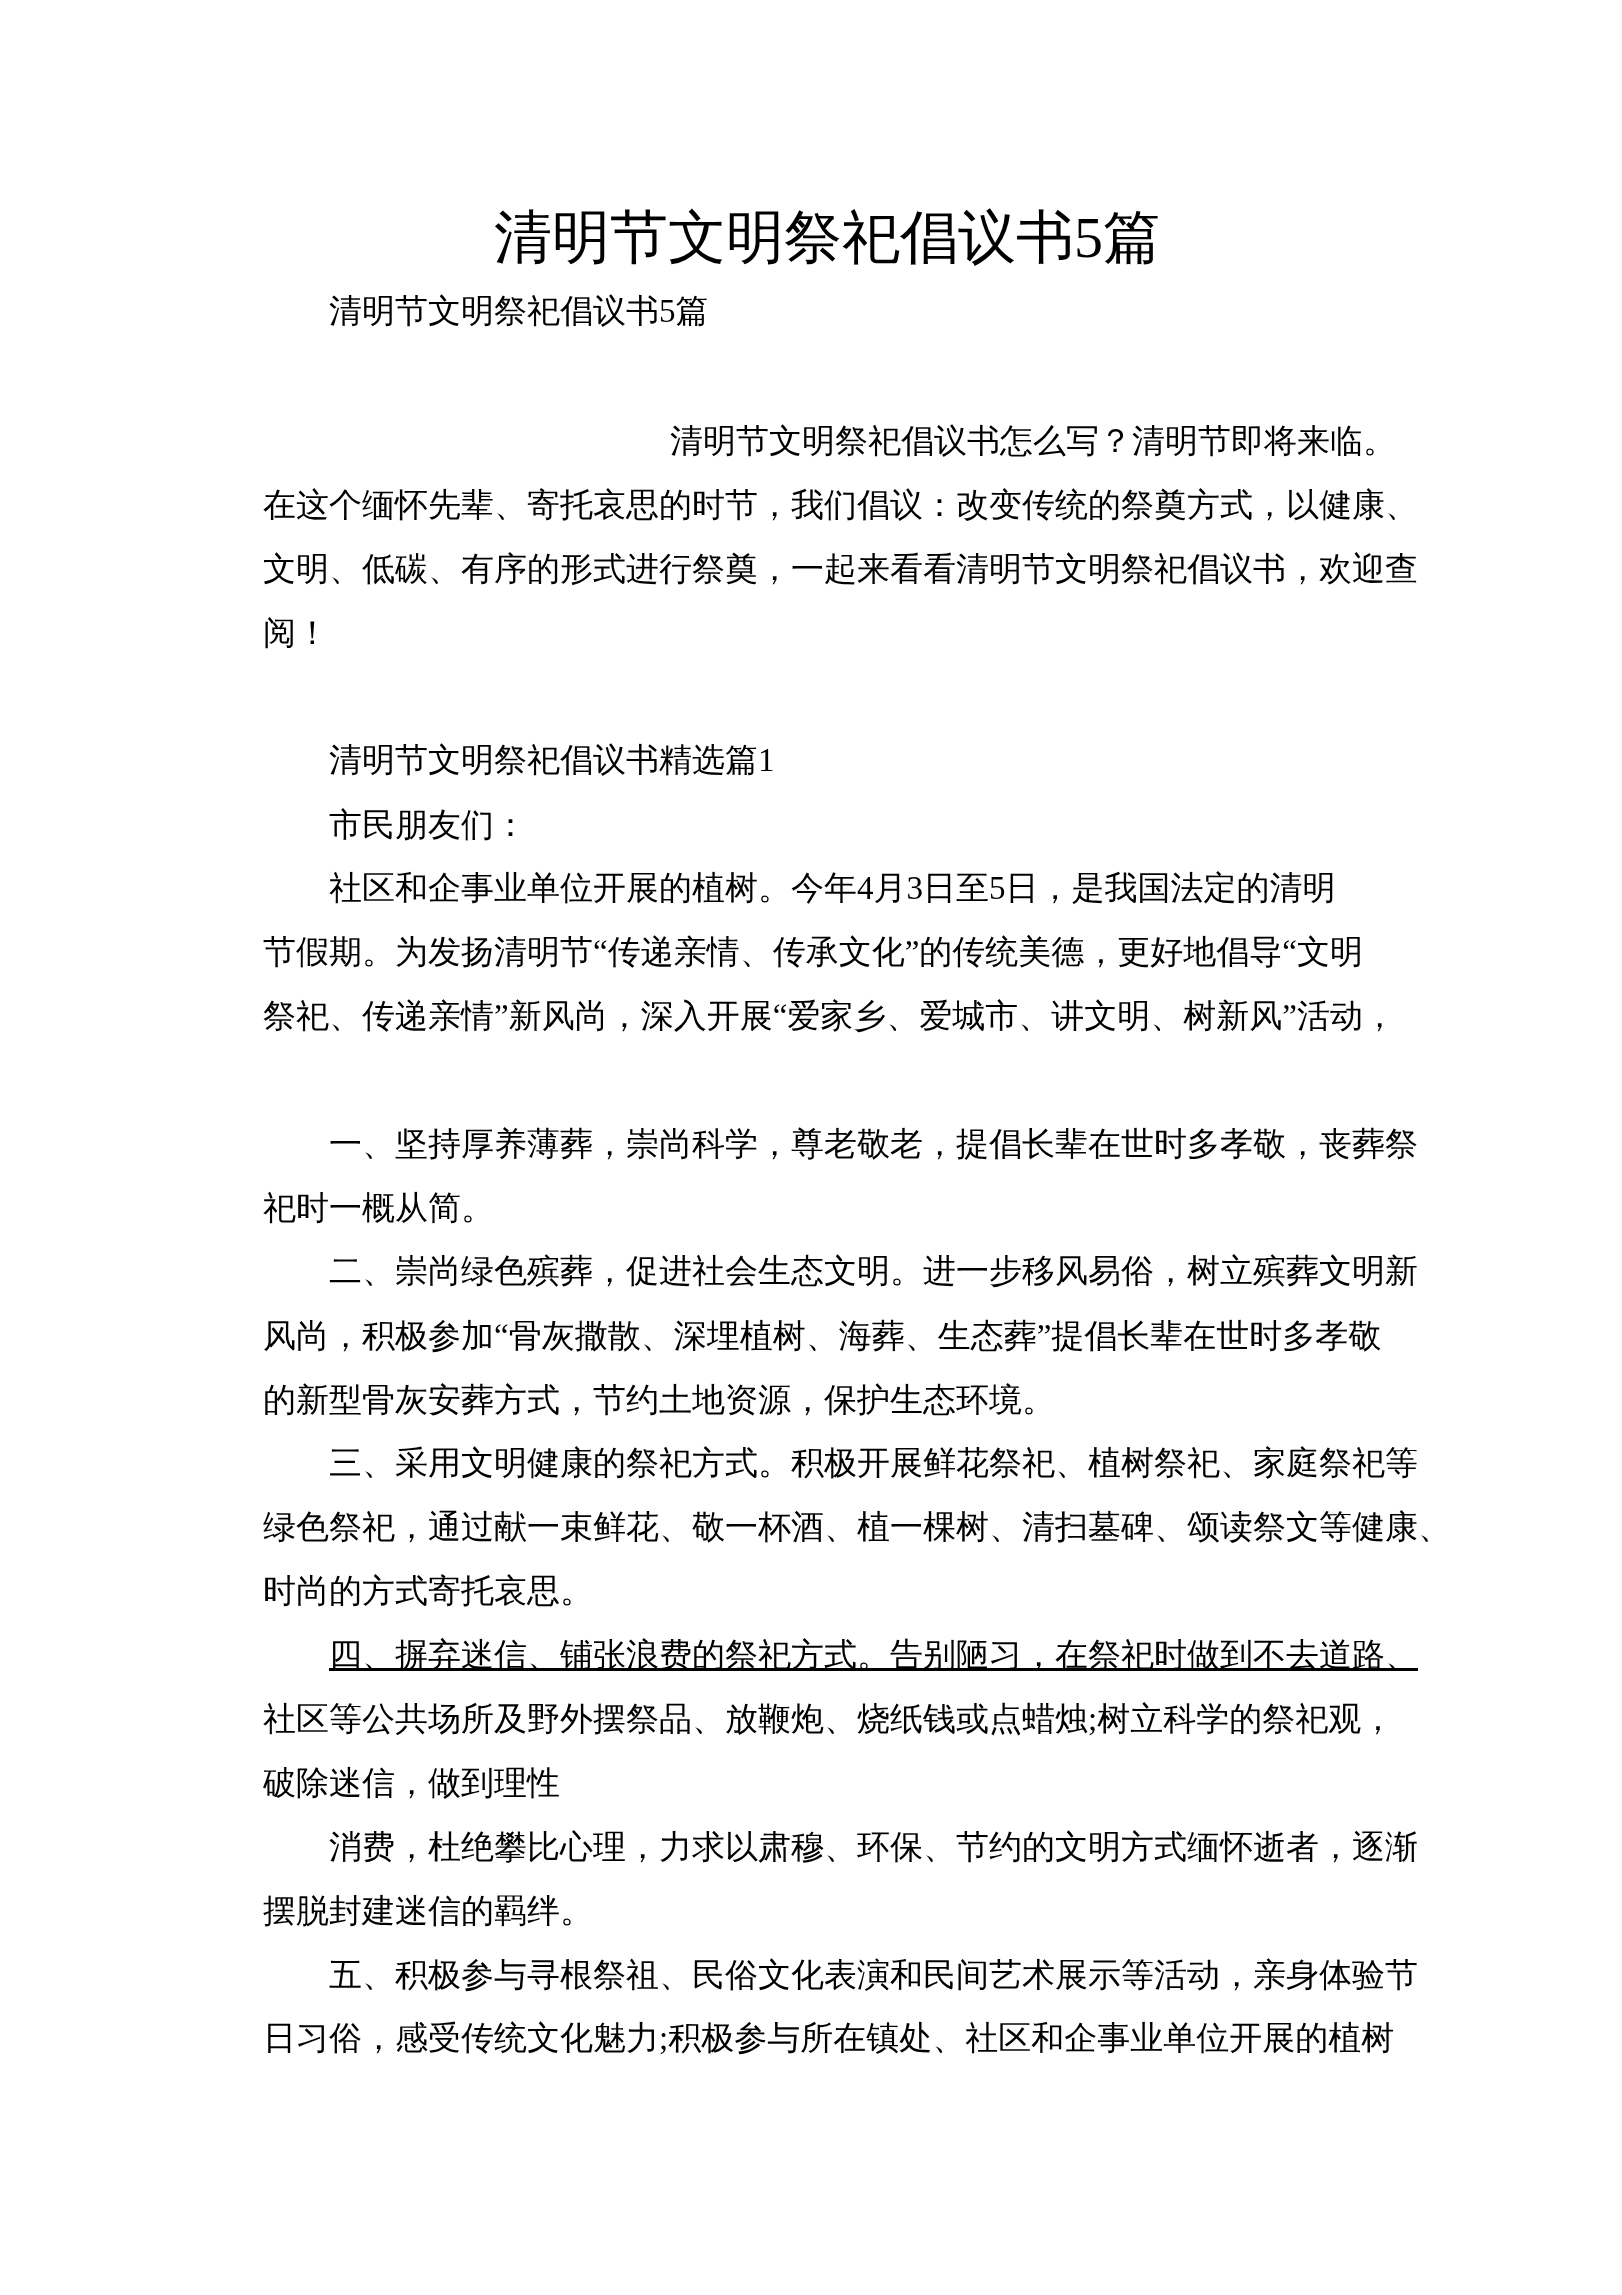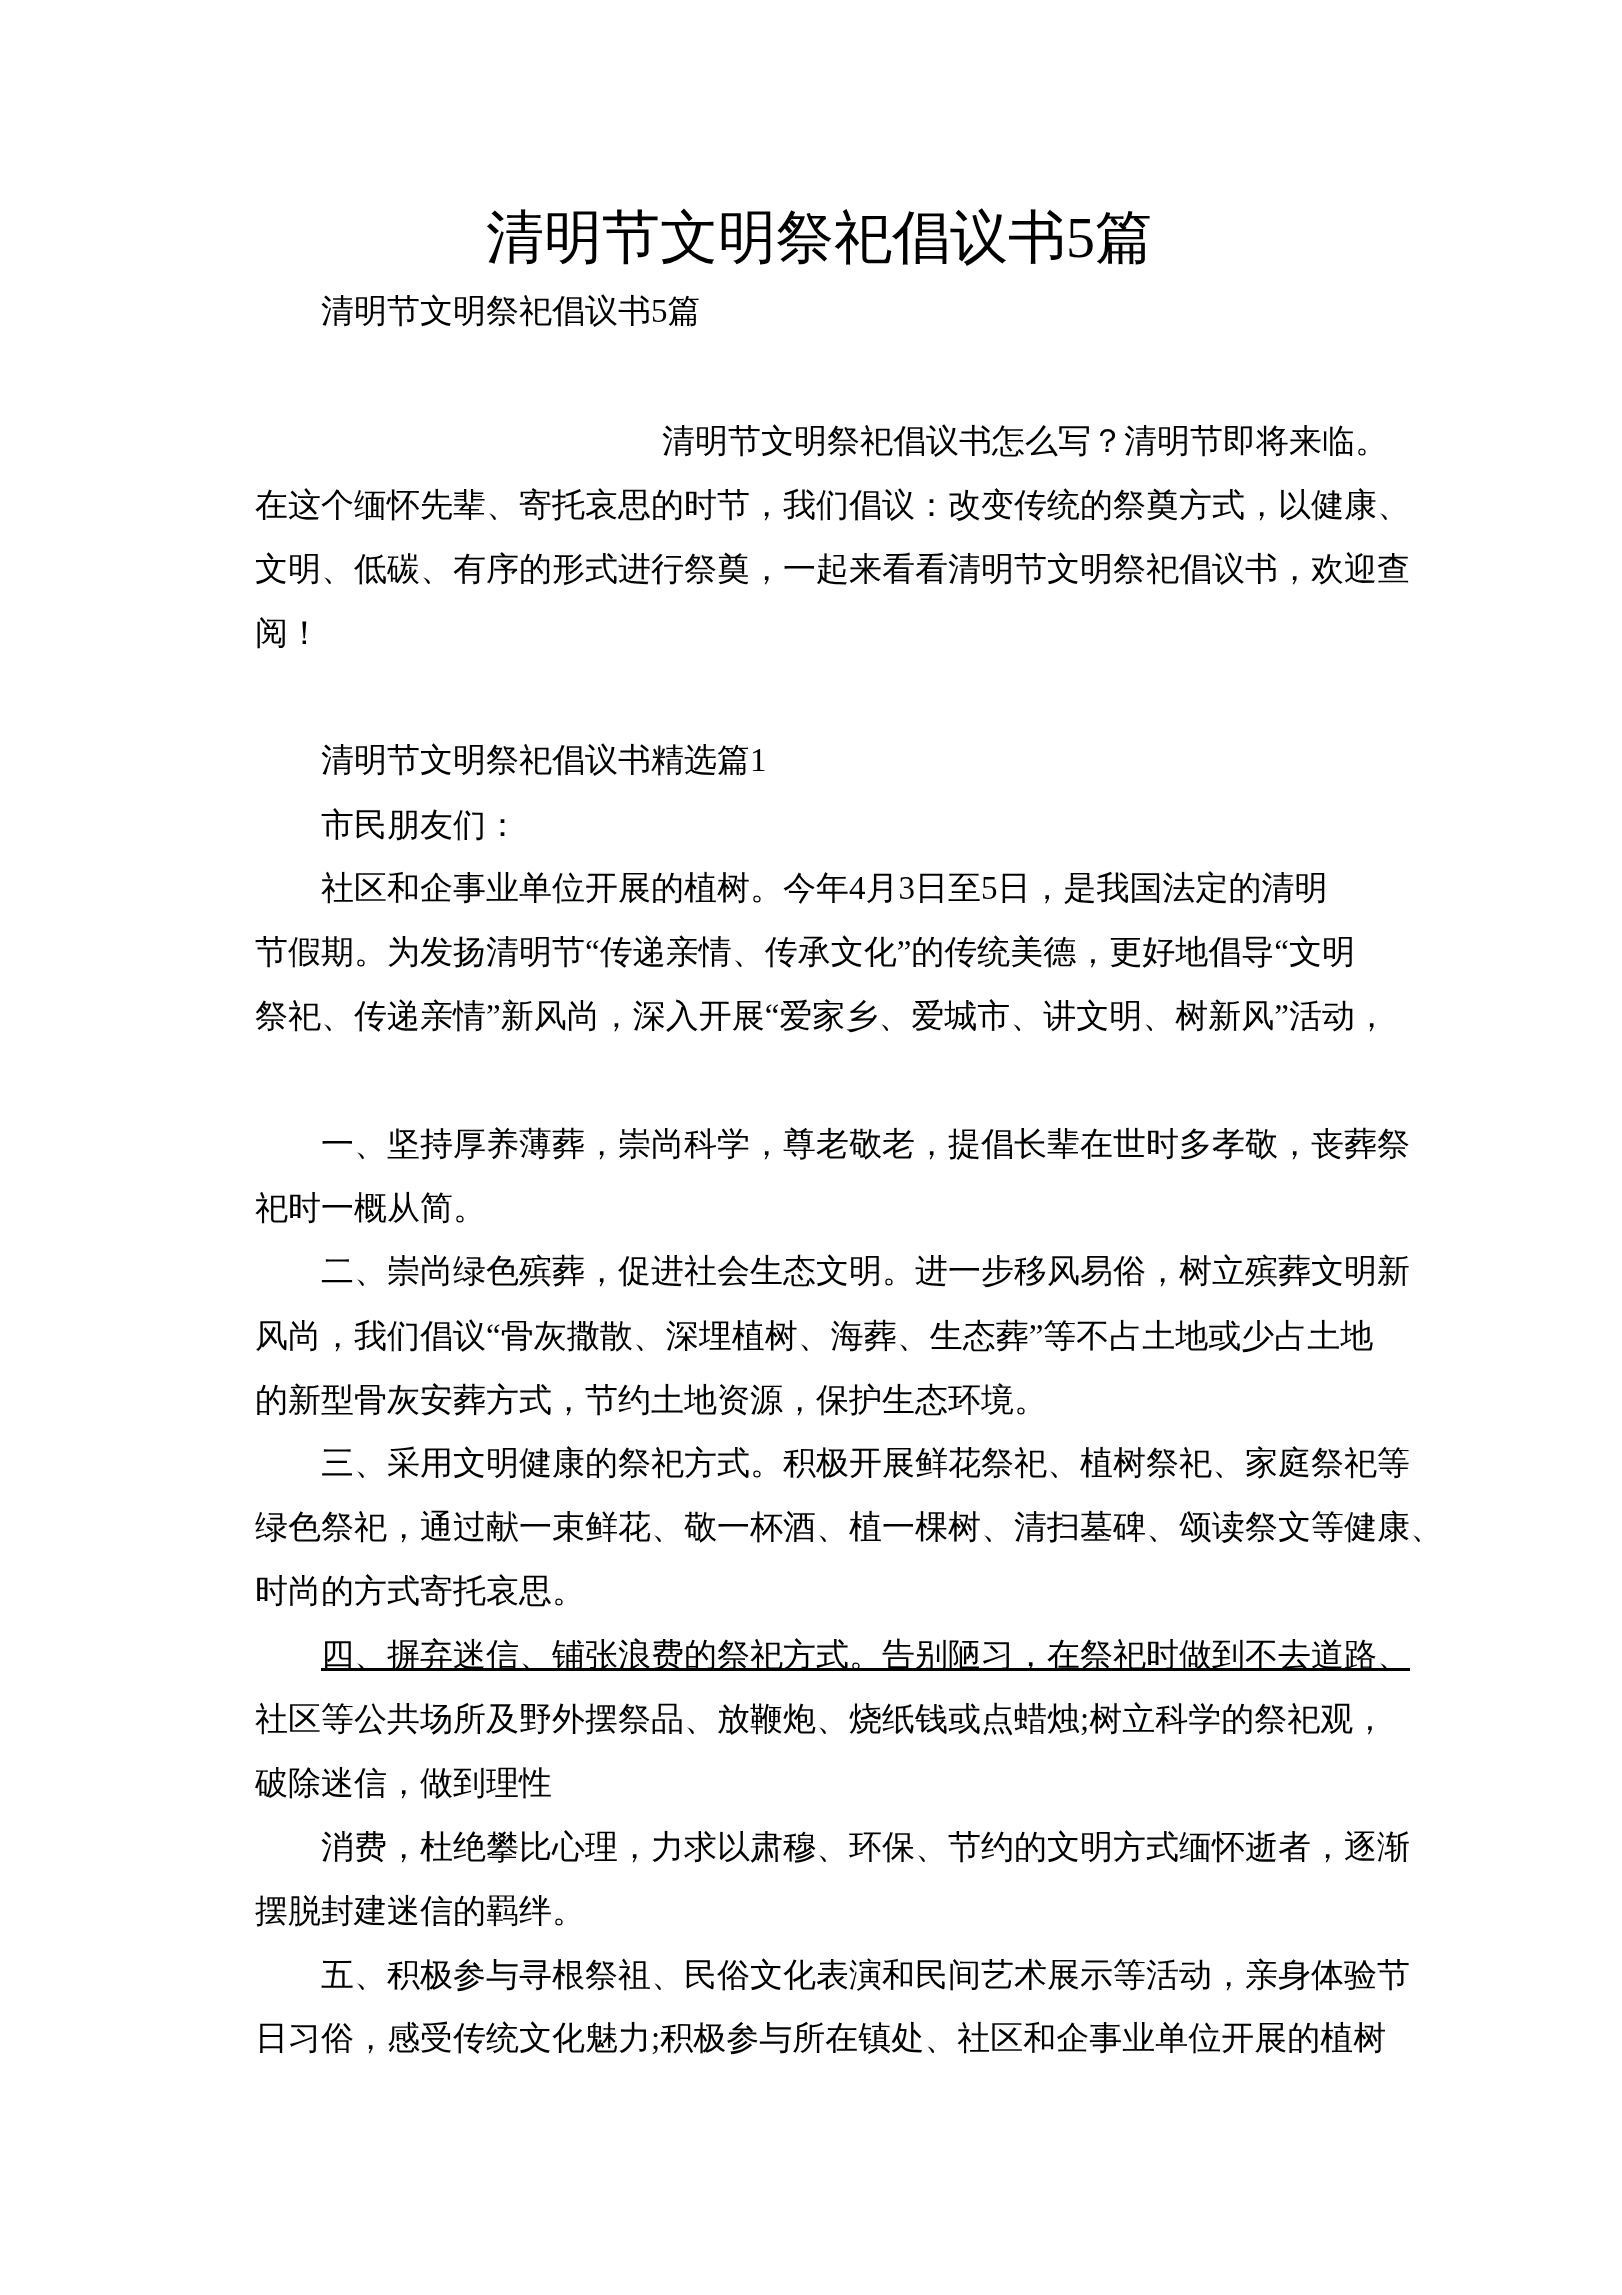--- a/index.html
+++ b/index.html
@@ -10,21 +10,21 @@
     body {
       width: 1623px;
       height: 2295px;
       position: relative;
       overflow: hidden;
       color: #000000;
       font-family: "Liberation Serif", "DejaVu Serif", serif;
     }
     .page {
       position: absolute;
-      left: 8px;
+      left: 16px;
       top: 0;
       width: 1518px;
       height: 2295px;
       background: #ffffff;
     }
     .title {
       position: absolute;
       left: 0;
       width: 1623px;
       top: 205px;
@@ -63,21 +63,21 @@
   <div class="line indent2" style="top:806px;">市民朋友们：</div>
 
   <div class="line indent2" style="top:869px;">社区和企事业单位开展的植树。今年4月3日至5日，是我国法定的清明</div>
   <div class="line" style="top:933px;">节假期。为发扬清明节“传递亲情、传承文化”的传统美德，更好地倡导“文明</div>
   <div class="line" style="top:997px;">祭祀、传递亲情”新风尚，深入开展“爱家乡、爱城市、讲文明、树新风”活动，</div>
 
   <div class="line indent2" style="top:1125px;">一、坚持厚养薄葬，崇尚科学，尊老敬老，提倡长辈在世时多孝敬，丧葬祭</div>
   <div class="line" style="top:1189px;">祀时一概从简。</div>
 
   <div class="line indent2" style="top:1252px;">二、崇尚绿色殡葬，促进社会生态文明。进一步移风易俗，树立殡葬文明新</div>
-  <div class="line" style="top:1317px;">风尚，我们倡议“骨灰撒散、深埋植树、海葬、生态葬”等不占土地或少占土地</div>
+  <div class="line" style="top:1317px;">风尚，积极参加“骨灰撒散、深埋植树、海葬、生态葬”提倡长辈在世时多孝敬</div>
   <div class="line" style="top:1381px;">的新型骨灰安葬方式，节约土地资源，保护生态环境。</div>
 
   <div class="line indent2" style="top:1444px;">三、采用文明健康的祭祀方式。积极开展鲜花祭祀、植树祭祀、家庭祭祀等</div>
   <div class="line" style="top:1508px;">绿色祭祀，通过献一束鲜花、敬一杯酒、植一棵树、清扫墓碑、颂读祭文等健康、</div>
   <div class="line" style="top:1572px;">时尚的方式寄托哀思。</div>
 
   <div class="line indent2" style="top:1636px;text-decoration:underline;">四、摒弃迷信、铺张浪费的祭祀方式。告别陋习，在祭祀时做到不去道路、</div>
   <div class="line" style="top:1700px;">社区等公共场所及野外摆祭品、放鞭炮、烧纸钱或点蜡烛;树立科学的祭祀观，</div>
   <div class="line" style="top:1764px;">破除迷信，做到理性</div>
 

